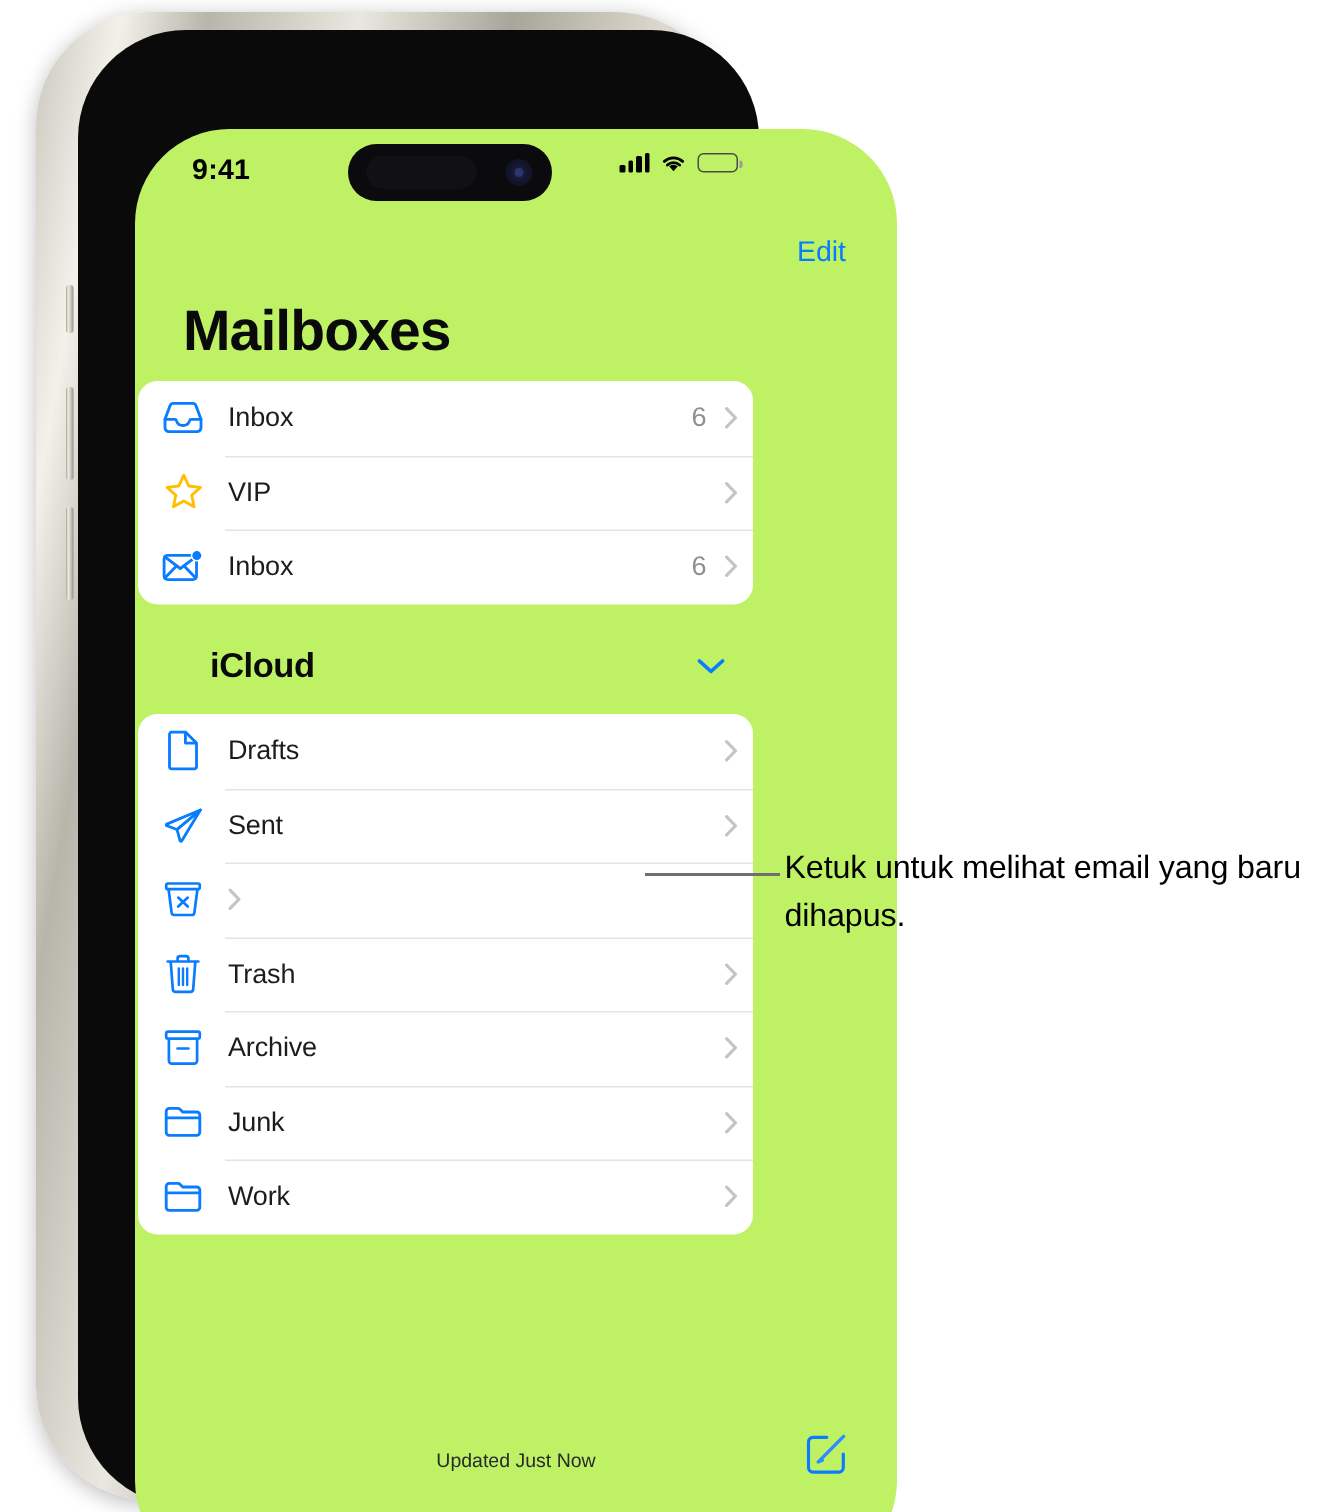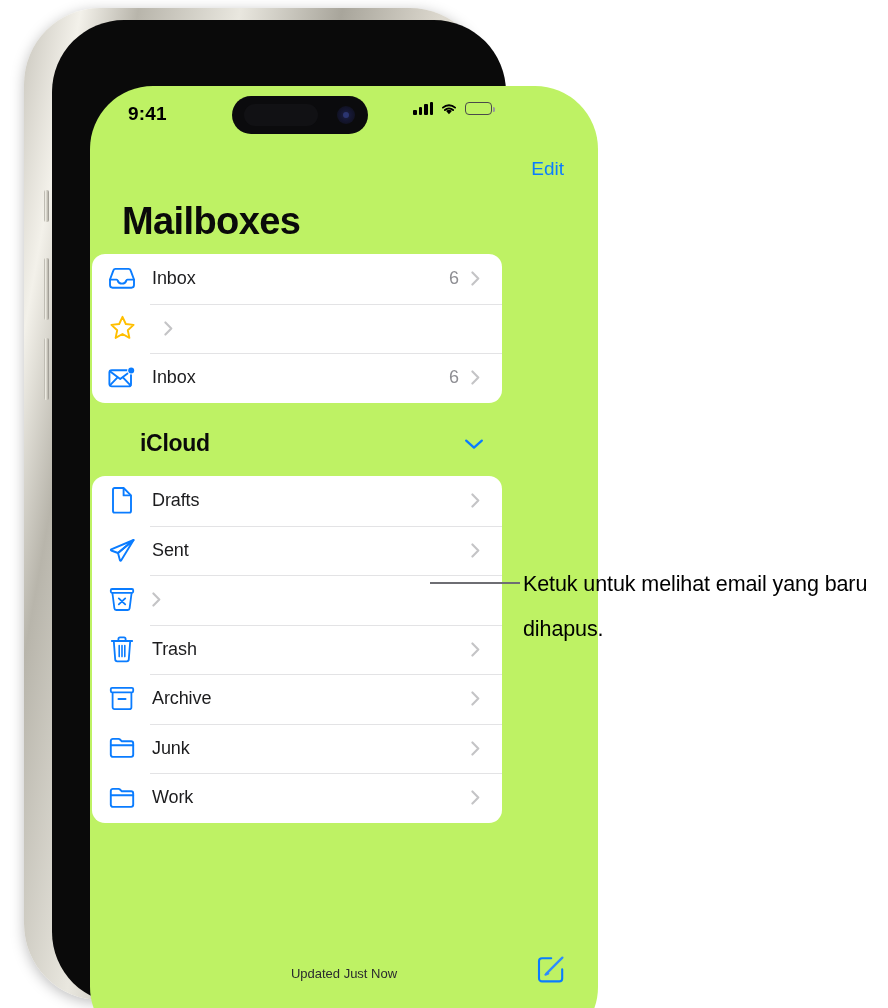--- a/index.html
+++ b/index.html
@@ -164,21 +164,21 @@
   }
   #card-primary { top: 168px; }
   #card-icloud  { top: 390px; }
 
   .row {
     position: relative;
     height: 49.5px;
     display: flex;
     align-items: center;
     padding-left: 14px;
-    padding-right: 22px;
+    padding-right: 10px;
     cursor: pointer;
   }
   .row + .row::before {
     content: "";
     position: absolute;
     left: 58px; right: 0; top: 0;
     height: 1px;
     background: #e3e3e5;
   }
   .row-icon {
@@ -255,21 +255,21 @@
     left: 430px; top: 582px;
     width: 90px; height: 2px;
     background: #6e6e73;
     z-index: 40;
   }
   .callout {
     position: absolute;
     left: 523px; top: 562px;
     width: 360px;
     font-size: 21.5px;
-    line-height: 45px;
+    line-height: 32px;
     color: #000;
     letter-spacing: -0.1px;
   }
 </style>
 </head>
 <body>
 
 <div id="stage">
 
   <div class="phone-outer">
@@ -325,20 +325,21 @@
               <path d="M1.4 1.4 L7.3 7.5 L1.4 13.6" fill="none" stroke="#c4c4c6" stroke-width="2.1" stroke-linecap="round" stroke-linejoin="round"></path>
             </svg>
           </div>
 
           <div class="row">
             <span class="row-icon">
               <svg width="27" height="26" viewBox="0 0 27 26">
                 <path d="M13.5 1.8 L16.8 9.0 L24.6 9.9 L18.8 15.2 L20.4 22.9 L13.5 19.0 L6.6 22.9 L8.2 15.2 L2.4 9.9 L10.2 9.0 Z" fill="none" stroke="#ffbf00" stroke-width="1.9" stroke-linejoin="round"></path>
               </svg>
             </span>
+            <span class="row-label">VIP</span>
             <span class="row-count"></span>
             <svg class="chev" viewBox="0 0 9 15">
               <path d="M1.4 1.4 L7.3 7.5 L1.4 13.6" fill="none" stroke="#c4c4c6" stroke-width="2.1" stroke-linecap="round" stroke-linejoin="round"></path>
             </svg>
           </div>
 
           <div class="row">
             <span class="row-icon">
               <svg width="28" height="24" viewBox="0 0 28 24">
                 <rect x="1.4" y="4.2" width="21.6" height="16.2" rx="2.4" fill="none" stroke="#0a7cff" stroke-width="1.9"></rect>

